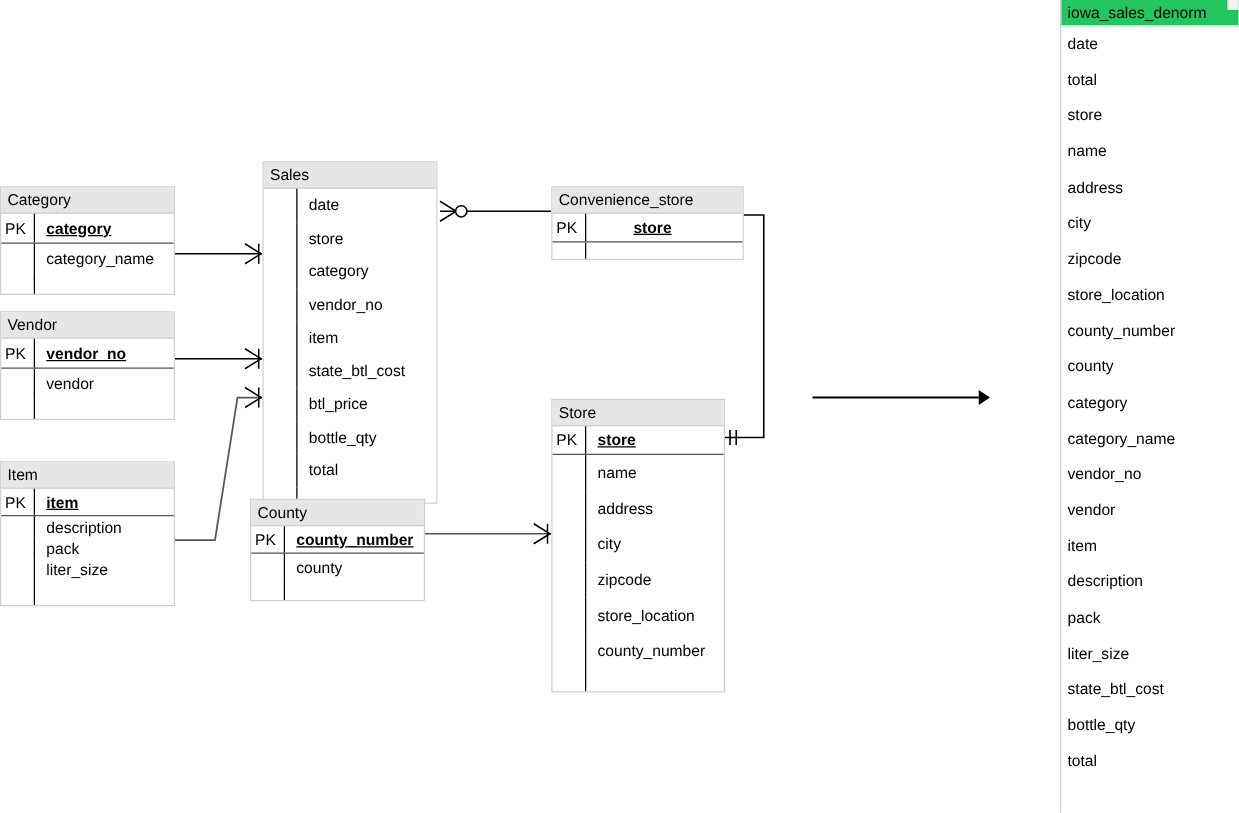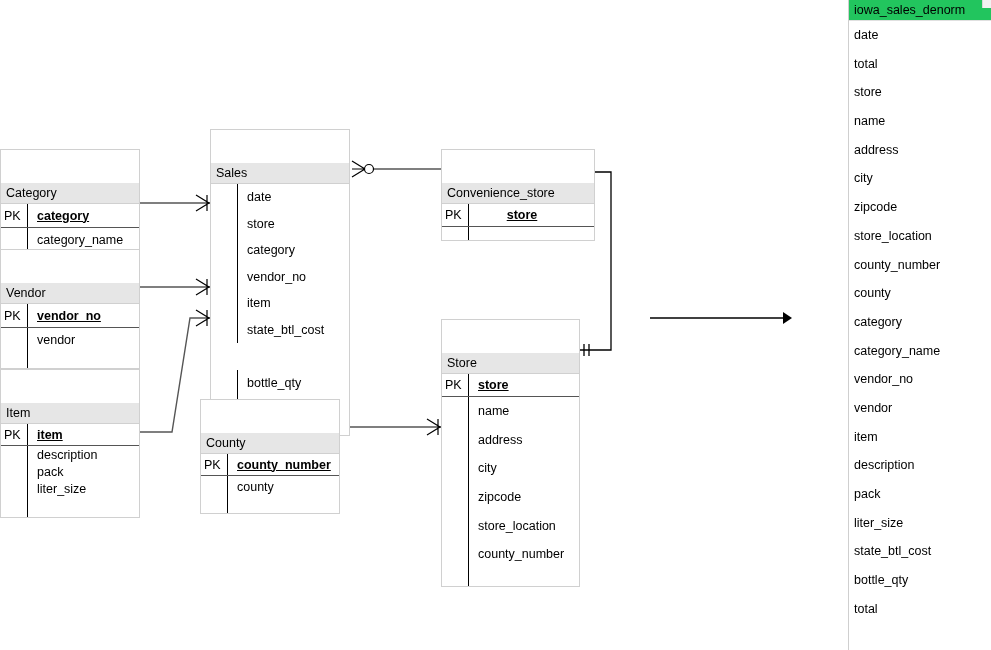--- a/index.html
+++ b/index.html
@@ -22,21 +22,20 @@
     color:#000;
     z-index:5;
   }
   .entity .ttl{
     background:#e6e6e6;
     border-bottom:1px solid #d0d0d0;
     padding:2px 0 2px 5px;
     font-size:12.5px;
     line-height:16px;
     white-space:nowrap;
-    margin-top:33px;
   }
   .rows{position:relative;}
   .row{
     display:flex;
     align-items:center;
     box-sizing:border-box;
     white-space:nowrap;
   }
   .pkcell{
     width:26px;
@@ -237,20 +236,21 @@
     <div class="row" style="height:26.5px">
       <div class="pkcell"></div>
       <div class="namecell">item</div>
     </div>
     <div class="row" style="height:26.5px">
       <div class="pkcell"></div>
       <div class="namecell">state_btl_cost</div>
     </div>
     <div class="row" style="height:26.5px">
       <div class="pkcell"></div>
+      <div class="namecell">btl_price</div>
     </div>
     <div class="row" style="height:26.5px">
       <div class="pkcell"></div>
       <div class="namecell">bottle_qty</div>
     </div>
     <div class="row" style="height:26.5px">
       <div class="pkcell"></div>
       <div class="namecell">total</div>
     </div>
     <div class="row blank" style="height:12px">

